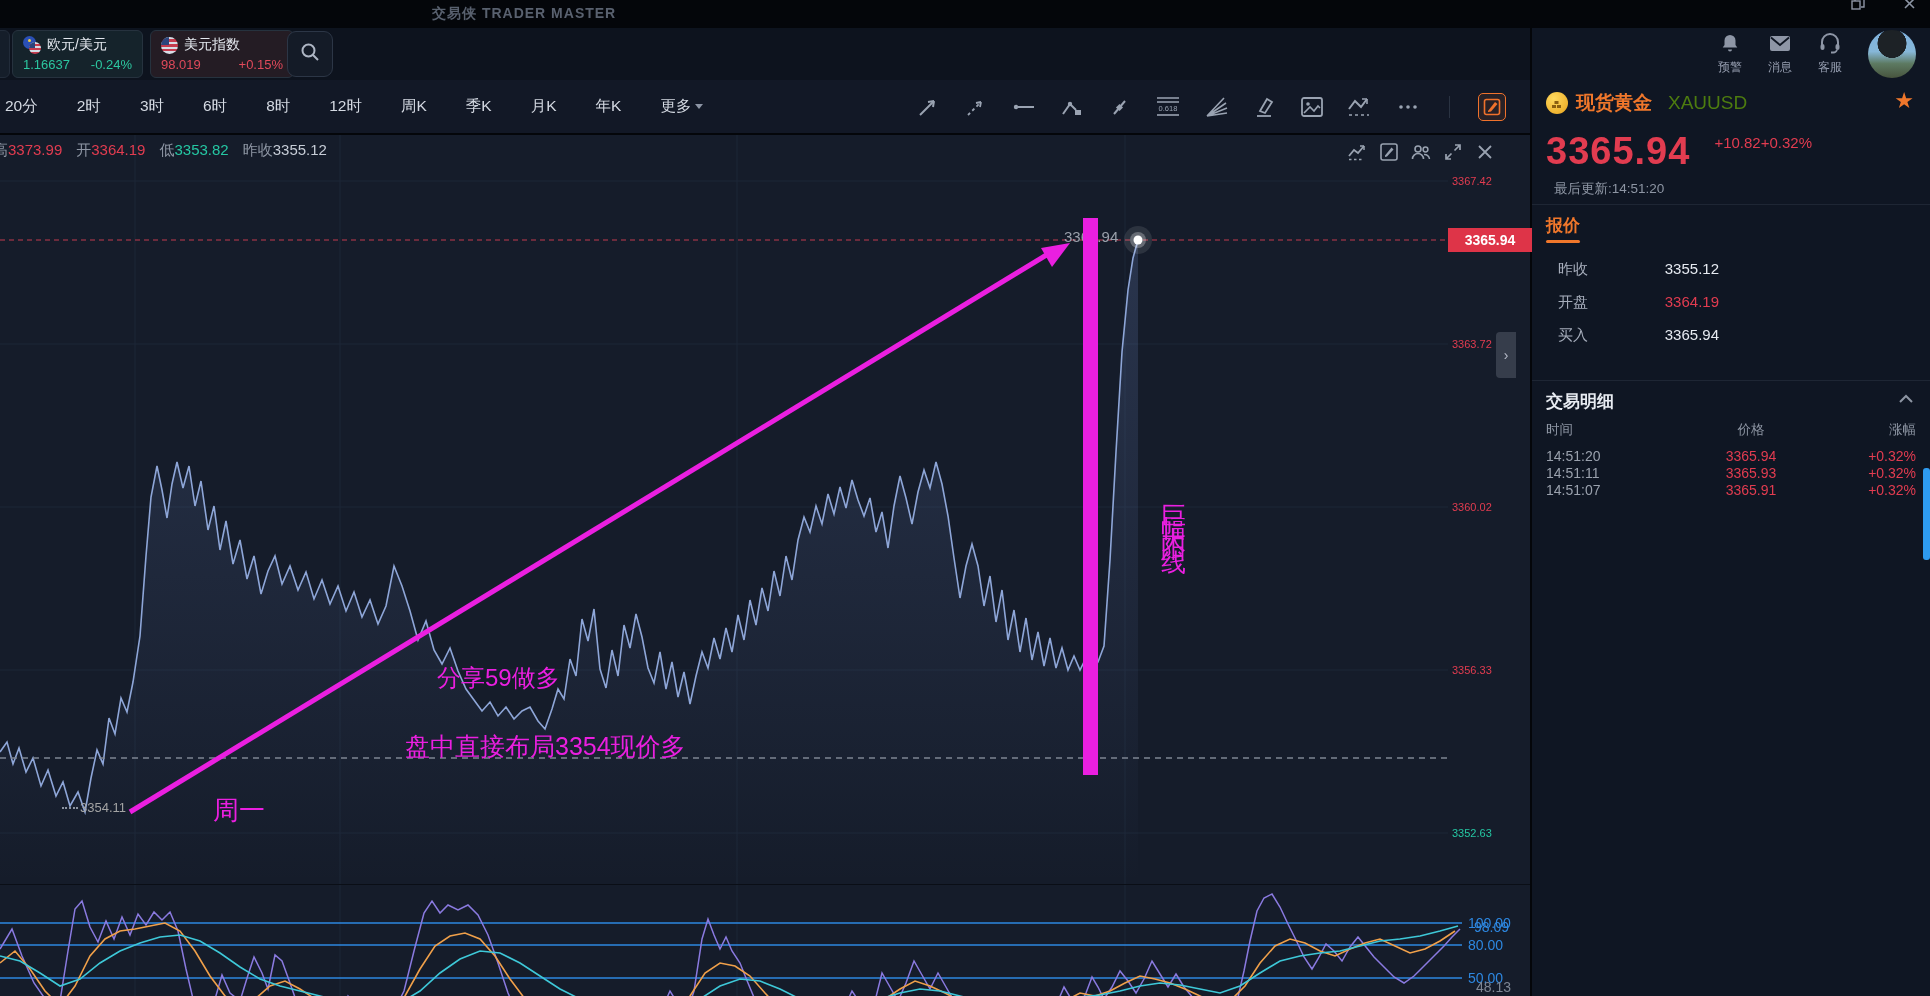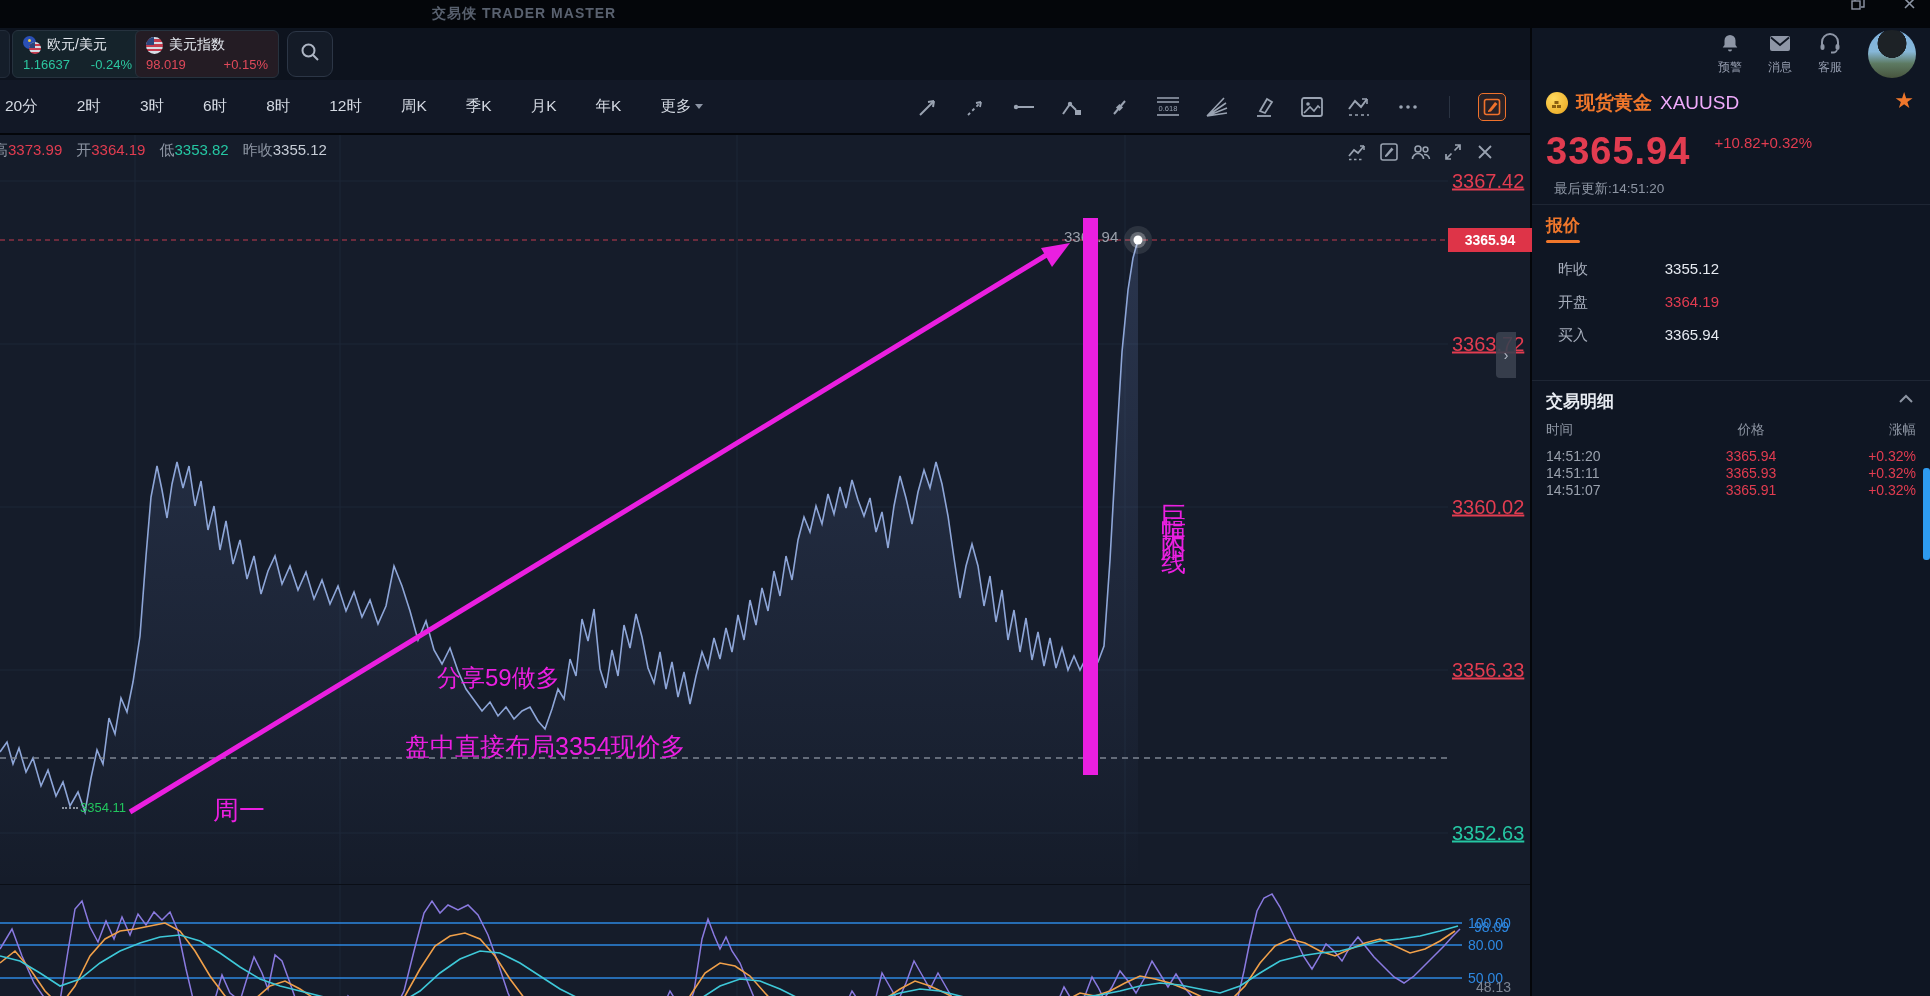--- a/index.html
+++ b/index.html
@@ -49,36 +49,36 @@
   .chart-area{position:absolute;left:0;top:135px;width:1532px;height:749px;background:#151c2a;}
   .plot-svg{position:absolute;left:0;top:0;z-index:1;}
   .ohlc{position:absolute;left:-7px;top:6px;z-index:4;font-size:15px;color:#8e96a4;white-space:nowrap;}
   .ohlc b{font-weight:normal;margin-right:14px;}
   .chart-ctrls{position:absolute;right:36px;top:6px;z-index:4;display:flex;gap:10px;color:#99a2b0;}
   .chart-ctrls .cbtn{width:22px;height:22px;display:flex;align-items:center;justify-content:center;}
   .anno{position:absolute;z-index:2;color:#ea1fe0;white-space:nowrap;}
   .tip-price{position:absolute;z-index:2;color:#9aa0ab;font-size:15px;}
   .big-bar{position:absolute;z-index:3;left:1083px;top:83px;width:15px;height:557px;background:#ea1fe0;}
   .vertical-text{writing-mode:vertical-rl;letter-spacing:11px;font-size:25px;}
-  .low-marker{position:absolute;z-index:2;left:80px;top:665px;font-size:13px;color:#22c55e;text-align:right;}
+  .low-marker{position:absolute;z-index:2;left:80px;top:665px;font-size:13px;color:#a3a3a3;text-align:right;}
   .low-dots{position:absolute;z-index:2;left:62px;top:672px;width:16px;border-top:2px dotted #8b93a0;}
-  .axis-label{position:absolute;left:1452px;transform:translateY(-50%);font-size:20px;z-index:2;text-decoration:underline;}
+  .axis-label{position:absolute;left:1452px;transform:translateY(-50%);font-size:11px;z-index:2;}
   .price-badge{position:absolute;left:1448px;top:93px;width:84px;height:24px;background:#de3448;color:#fff;
                font-size:14px;font-weight:bold;display:flex;align-items:center;justify-content:center;z-index:3;}
   .collapse-tab{position:absolute;left:1496px;top:197px;width:20px;height:46px;background:#3a414f;border-radius:4px 0 0 4px;
                 display:flex;align-items:center;justify-content:center;color:#c9cedb;font-size:14px;z-index:4;opacity:.9;}
   
   .ind-panel{position:absolute;left:0;top:884px;width:1532px;height:112px;background:#151c2a;border-top:1px solid #0a0e16;overflow:hidden;}
   .ind-label{position:absolute;transform:translateY(-50%);font-size:14px;color:#2d87e0;z-index:2;}
   
   .rdivider-v{position:absolute;left:1530px;top:28px;width:2px;height:968px;background:#04060a;}
   .right-panel{position:absolute;left:1532px;top:28px;width:398px;height:968px;background:#0f1623;}
   .rp-abs{position:absolute;}
   .inst-name{font-size:19px;font-weight:bold;color:#f0772b;}
-  .inst-code{font-size:19px;color:#f0abfc;margin-left:0;}
+  .inst-code{font-size:19px;color:#4d7c0f;margin-left:8px;}
   .coin{position:relative;width:22px;height:22px;border-radius:50%;background:radial-gradient(circle at 35% 30%,#ffd95e,#e8a51e);}
   .coin i{position:absolute;left:6px;bottom:6px;width:4px;height:3px;background:#8a5f10;
           box-shadow:5px 0 0 #8a5f10, 2.5px -4px 0 #8a5f10;}
   .star{color:#f0772b;font-size:22px;}
   .big-price{font-size:38px;font-weight:bold;color:#e23c50;letter-spacing:1px;}
   .chg-stack{display:flex;font-size:15px;color:#e23c50;line-height:18px;margin-left:24px;padding-top:4px;text-align:center;}
   .updated{font-size:13.5px;color:#8d95a3;}
   .rp-div{position:absolute;left:0;width:398px;height:1px;background:#1e2634;}
   .sec-title{font-size:17px;font-weight:bold;color:#e8ecf2;}
   .sec-title-accent{color:#f0772b;}
@@ -129,21 +129,21 @@
             <i class="us"></i>
           </span>
         <span>欧元/美元</span>
       </div>
       <div class="trow2" style="color:#2cc7a0;">
         <span>1.16637</span>
         <span>-0.24%</span>
       </div>
     </div>
 
-    <div class="tcard" style="left:135px;width:144px;background:#241c24;">
+    <div class="tcard" style="left:150px;width:144px;background:#241c24;">
       <div class="trow1">
         <span class="flag-big"></span>
         <span>美元指数</span>
       </div>
       <div class="trow2" style="color:#e0495a;">
         <span>98.019</span>
         <span>+0.15%</span>
       </div>
     </div>
 

